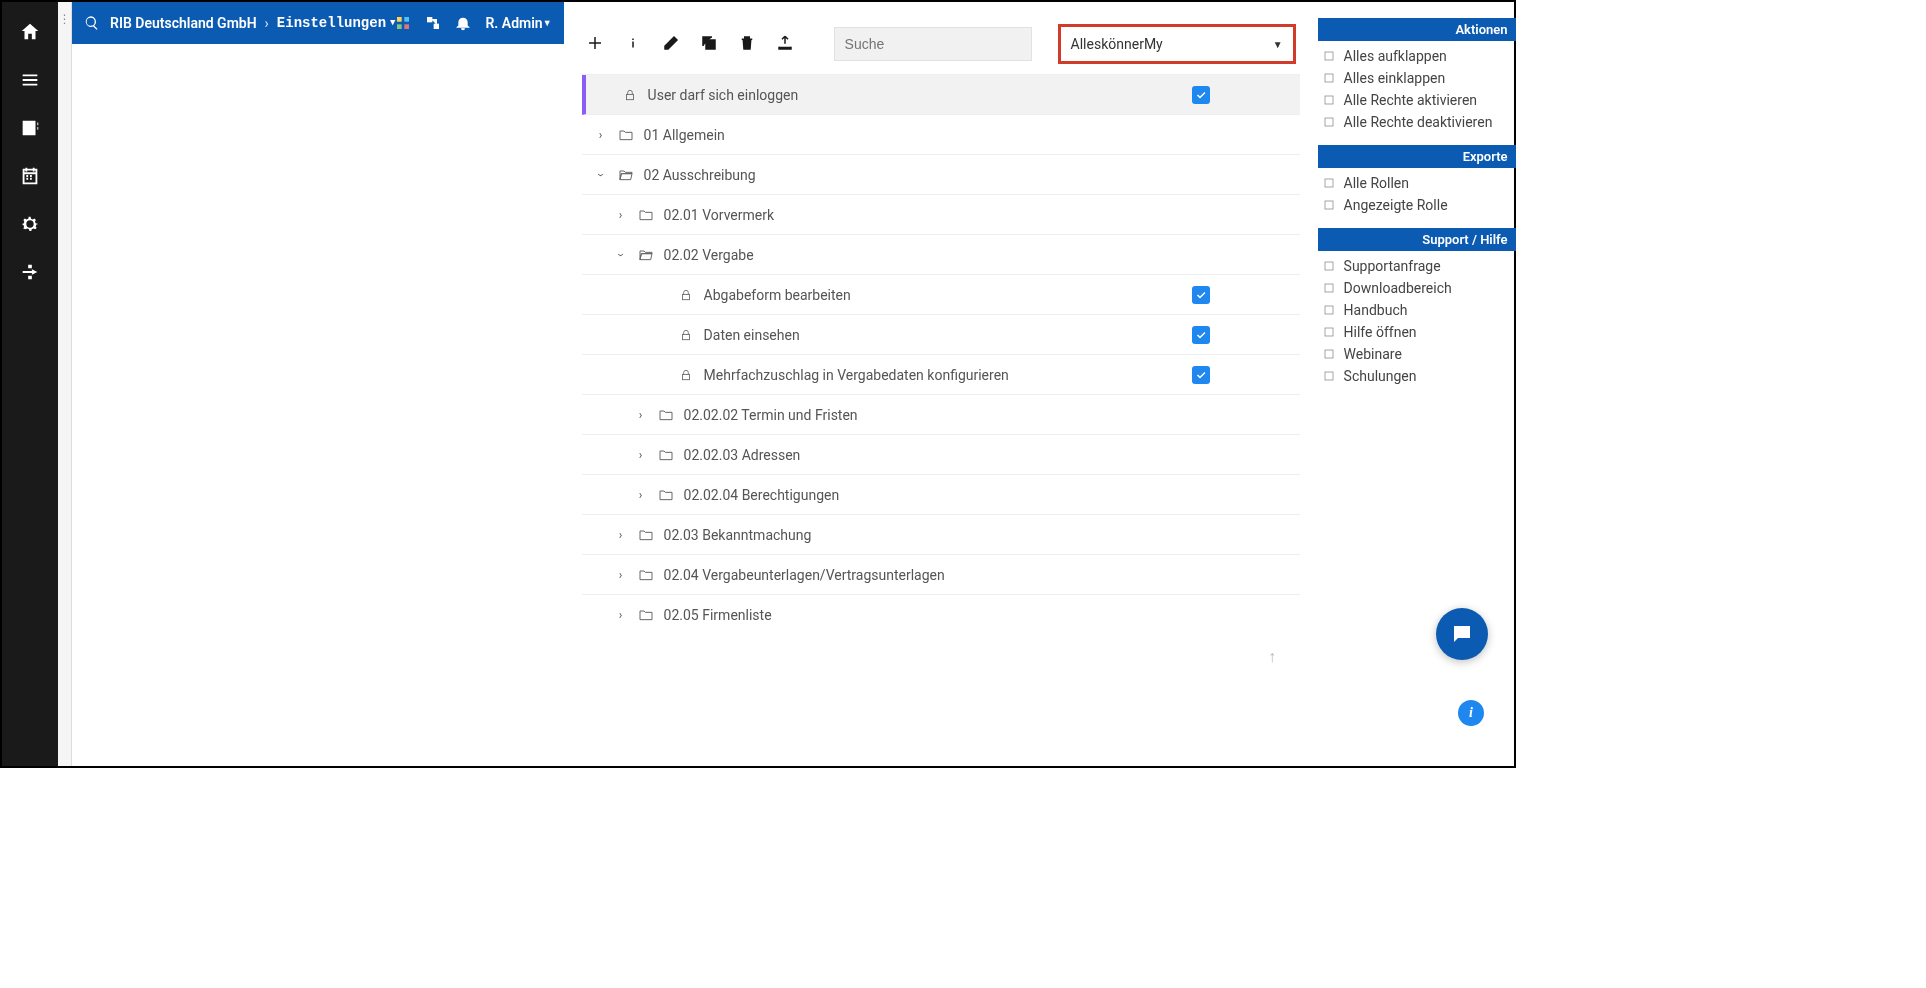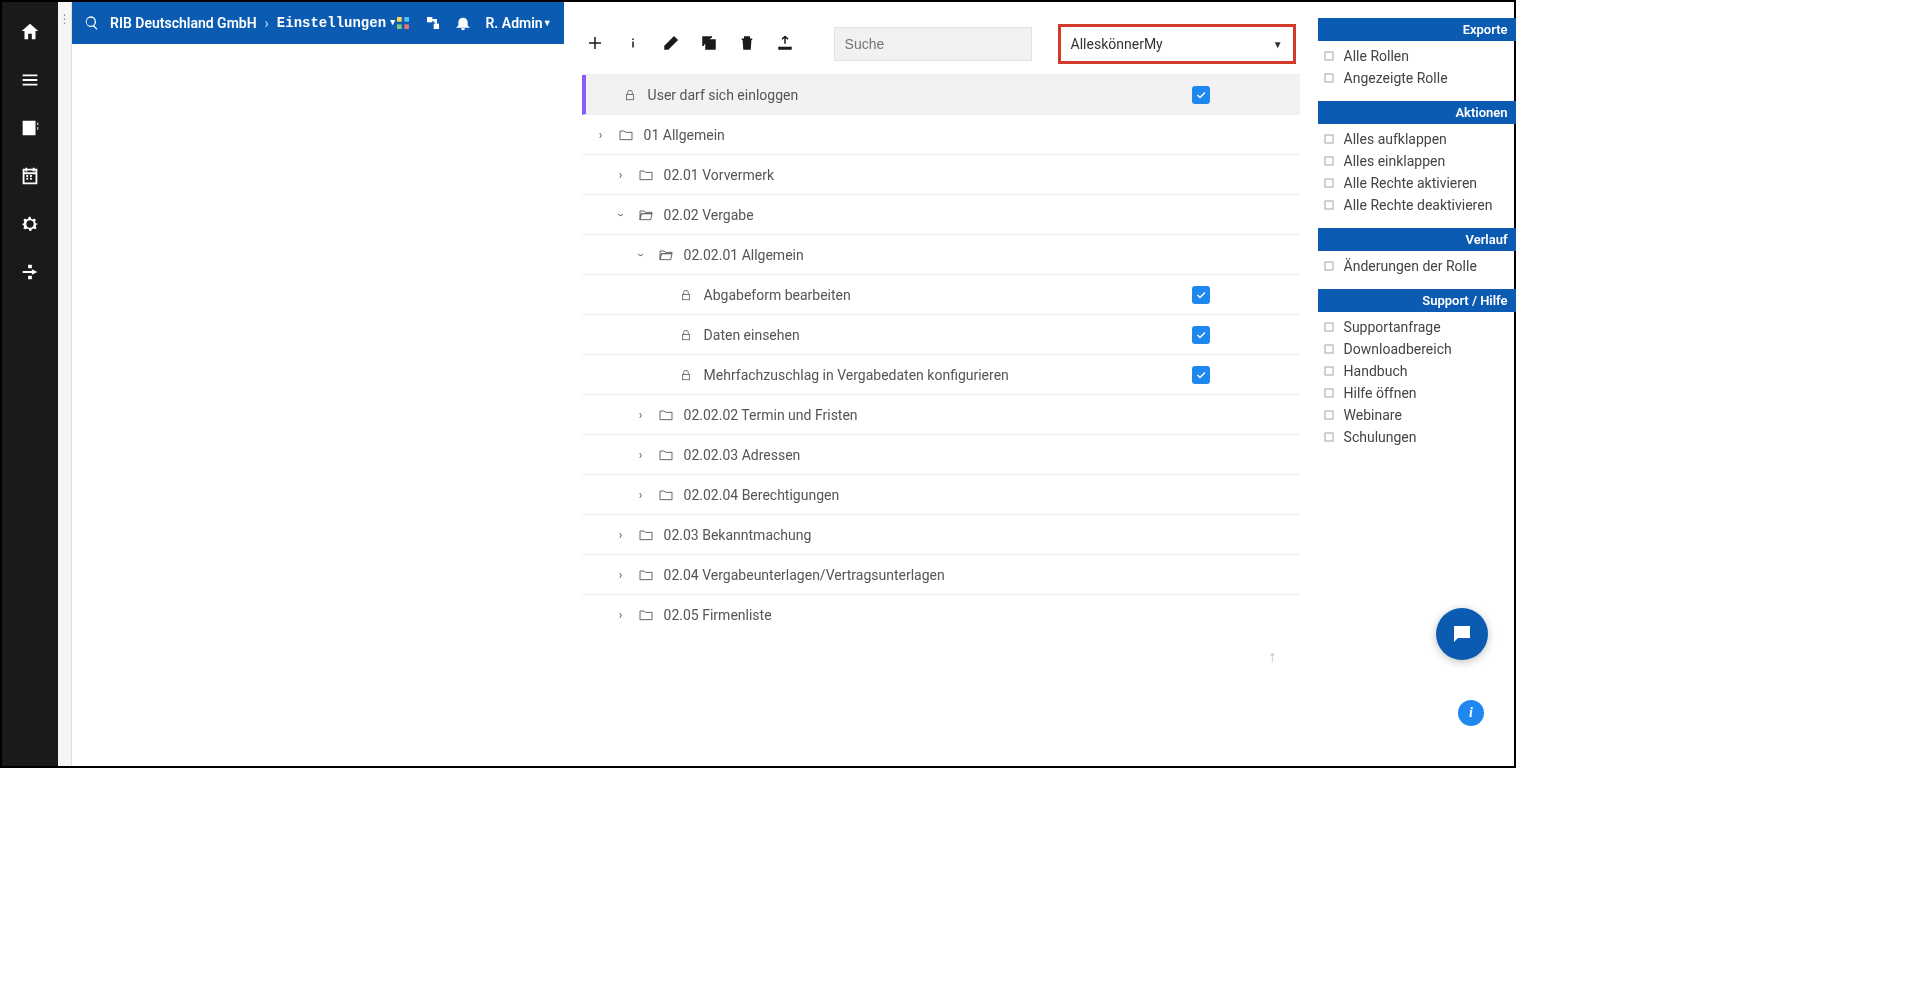--- a/index.html
+++ b/index.html
@@ -198,20 +198,30 @@
             <span class="indent" style="width:10px;"></span>
             <span class="chev">›</span>
             <span class="ficon">
                 <svg viewBox="0 0 24 24">
                   <path d="M3 6h6l2 2h10v11H3z"></path>
                 </svg>
               </span>
             <span class="row-label">01 Allgemein</span>
           </div>
 
+          <div class="row">
+            <span class="indent" style="width:10px;"></span>
+            <span class="chev" style="transform:rotate(90deg);">›</span>
+            <span class="ficon">
+                <svg viewBox="0 0 24 24">
+                  <path d="M3 6h6l2 2h10v2H5l-2 9zM5 10h16l-2 9H3z"></path>
+                </svg>
+              </span>
+            <span class="row-label">02 Ausschreibung</span>
+          </div>
 
           <div class="row">
             <span class="indent" style="width:30px;"></span>
             <span class="chev">›</span>
             <span class="ficon">
                 <svg viewBox="0 0 24 24">
                   <path d="M3 6h6l2 2h10v11H3z"></path>
                 </svg>
               </span>
             <span class="row-label">02.01 Vorvermerk</span>
@@ -221,30 +231,20 @@
             <span class="indent" style="width:30px;"></span>
             <span class="chev" style="transform:rotate(90deg);">›</span>
             <span class="ficon">
                 <svg viewBox="0 0 24 24">
                   <path d="M3 6h6l2 2h10v2H5l-2 9zM5 10h16l-2 9H3z"></path>
                 </svg>
               </span>
             <span class="row-label">02.02 Vergabe</span>
           </div>
 
-          <div class="row">
-            <span class="indent" style="width:50px;"></span>
-            <span class="chev" style="transform:rotate(90deg);">›</span>
-            <span class="ficon">
-                <svg viewBox="0 0 24 24">
-                  <path d="M3 6h6l2 2h10v2H5l-2 9zM5 10h16l-2 9H3z"></path>
-                </svg>
-              </span>
-            <span class="row-label">02.02.01 Allgemein</span>
-          </div>
 
           <div class="row">
             <span class="indent" style="width:94px;"></span>
             <span class="ficon lockicon">
                 <svg viewBox="0 0 24 24">
                   <rect x="6" y="11" width="12" height="9"></rect>
                   <path d="M8 11V8a4 4 0 118 0v3"></path>
                 </svg>
               </span>
             <span class="row-label">Abgabeform bearbeiten</span>
@@ -343,82 +343,71 @@
                   <path d="M3 6h6l2 2h10v11H3z"></path>
                 </svg>
               </span>
             <span class="row-label">02.05 Firmenliste</span>
           </div>
         </div>
       </div>
 
       <div class="rightpanel">
         <div class="panel-section">
-          <div class="panel-header">Exporte</div>
-          <div class="panel-item">
-              <span class="pic">
-                <svg viewBox="0 0 24 24">
-                  <rect x="4" y="4" width="16" height="16"></rect>
-                </svg>
-              </span>
-              <span>Alle Rollen</span>
-            </div>
-          <div class="panel-item">
-              <span class="pic">
-                <svg viewBox="0 0 24 24">
-                  <rect x="4" y="4" width="16" height="16"></rect>
-                </svg>
-              </span>
-              <span>Angezeigte Rolle</span>
+          <div class="panel-header">Aktionen</div>
+          <div class="panel-item">
+              <span class="pic">
+                <svg viewBox="0 0 24 24">
+                  <rect x="4" y="4" width="16" height="16"></rect>
+                </svg>
+              </span>
+              <span>Alles aufklappen</span>
+            </div>
+          <div class="panel-item">
+              <span class="pic">
+                <svg viewBox="0 0 24 24">
+                  <rect x="4" y="4" width="16" height="16"></rect>
+                </svg>
+              </span>
+              <span>Alles einklappen</span>
+            </div>
+          <div class="panel-item">
+              <span class="pic">
+                <svg viewBox="0 0 24 24">
+                  <rect x="4" y="4" width="16" height="16"></rect>
+                </svg>
+              </span>
+              <span>Alle Rechte aktivieren</span>
+            </div>
+          <div class="panel-item">
+              <span class="pic">
+                <svg viewBox="0 0 24 24">
+                  <rect x="4" y="4" width="16" height="16"></rect>
+                </svg>
+              </span>
+              <span>Alle Rechte deaktivieren</span>
             </div>
         </div>
         <div class="panel-section">
-          <div class="panel-header">Aktionen</div>
-          <div class="panel-item">
-              <span class="pic">
-                <svg viewBox="0 0 24 24">
-                  <rect x="4" y="4" width="16" height="16"></rect>
-                </svg>
-              </span>
-              <span>Alles aufklappen</span>
-            </div>
-          <div class="panel-item">
-              <span class="pic">
-                <svg viewBox="0 0 24 24">
-                  <rect x="4" y="4" width="16" height="16"></rect>
-                </svg>
-              </span>
-              <span>Alles einklappen</span>
-            </div>
-          <div class="panel-item">
-              <span class="pic">
-                <svg viewBox="0 0 24 24">
-                  <rect x="4" y="4" width="16" height="16"></rect>
-                </svg>
-              </span>
-              <span>Alle Rechte aktivieren</span>
-            </div>
-          <div class="panel-item">
-              <span class="pic">
-                <svg viewBox="0 0 24 24">
-                  <rect x="4" y="4" width="16" height="16"></rect>
-                </svg>
-              </span>
-              <span>Alle Rechte deaktivieren</span>
-            </div>
-        </div>
-        <div class="panel-section">
-          <div class="panel-header">Verlauf</div>
-          <div class="panel-item">
-              <span class="pic">
-                <svg viewBox="0 0 24 24">
-                  <rect x="4" y="4" width="16" height="16"></rect>
-                </svg>
-              </span>
-              <span>Änderungen der Rolle</span>
+          <div class="panel-header">Exporte</div>
+          <div class="panel-item">
+              <span class="pic">
+                <svg viewBox="0 0 24 24">
+                  <rect x="4" y="4" width="16" height="16"></rect>
+                </svg>
+              </span>
+              <span>Alle Rollen</span>
+            </div>
+          <div class="panel-item">
+              <span class="pic">
+                <svg viewBox="0 0 24 24">
+                  <rect x="4" y="4" width="16" height="16"></rect>
+                </svg>
+              </span>
+              <span>Angezeigte Rolle</span>
             </div>
         </div>
         <div class="panel-section">
           <div class="panel-header">Support / Hilfe</div>
           <div class="panel-item">
               <span class="pic">
                 <svg viewBox="0 0 24 24">
                   <rect x="4" y="4" width="16" height="16"></rect>
                 </svg>
               </span>

